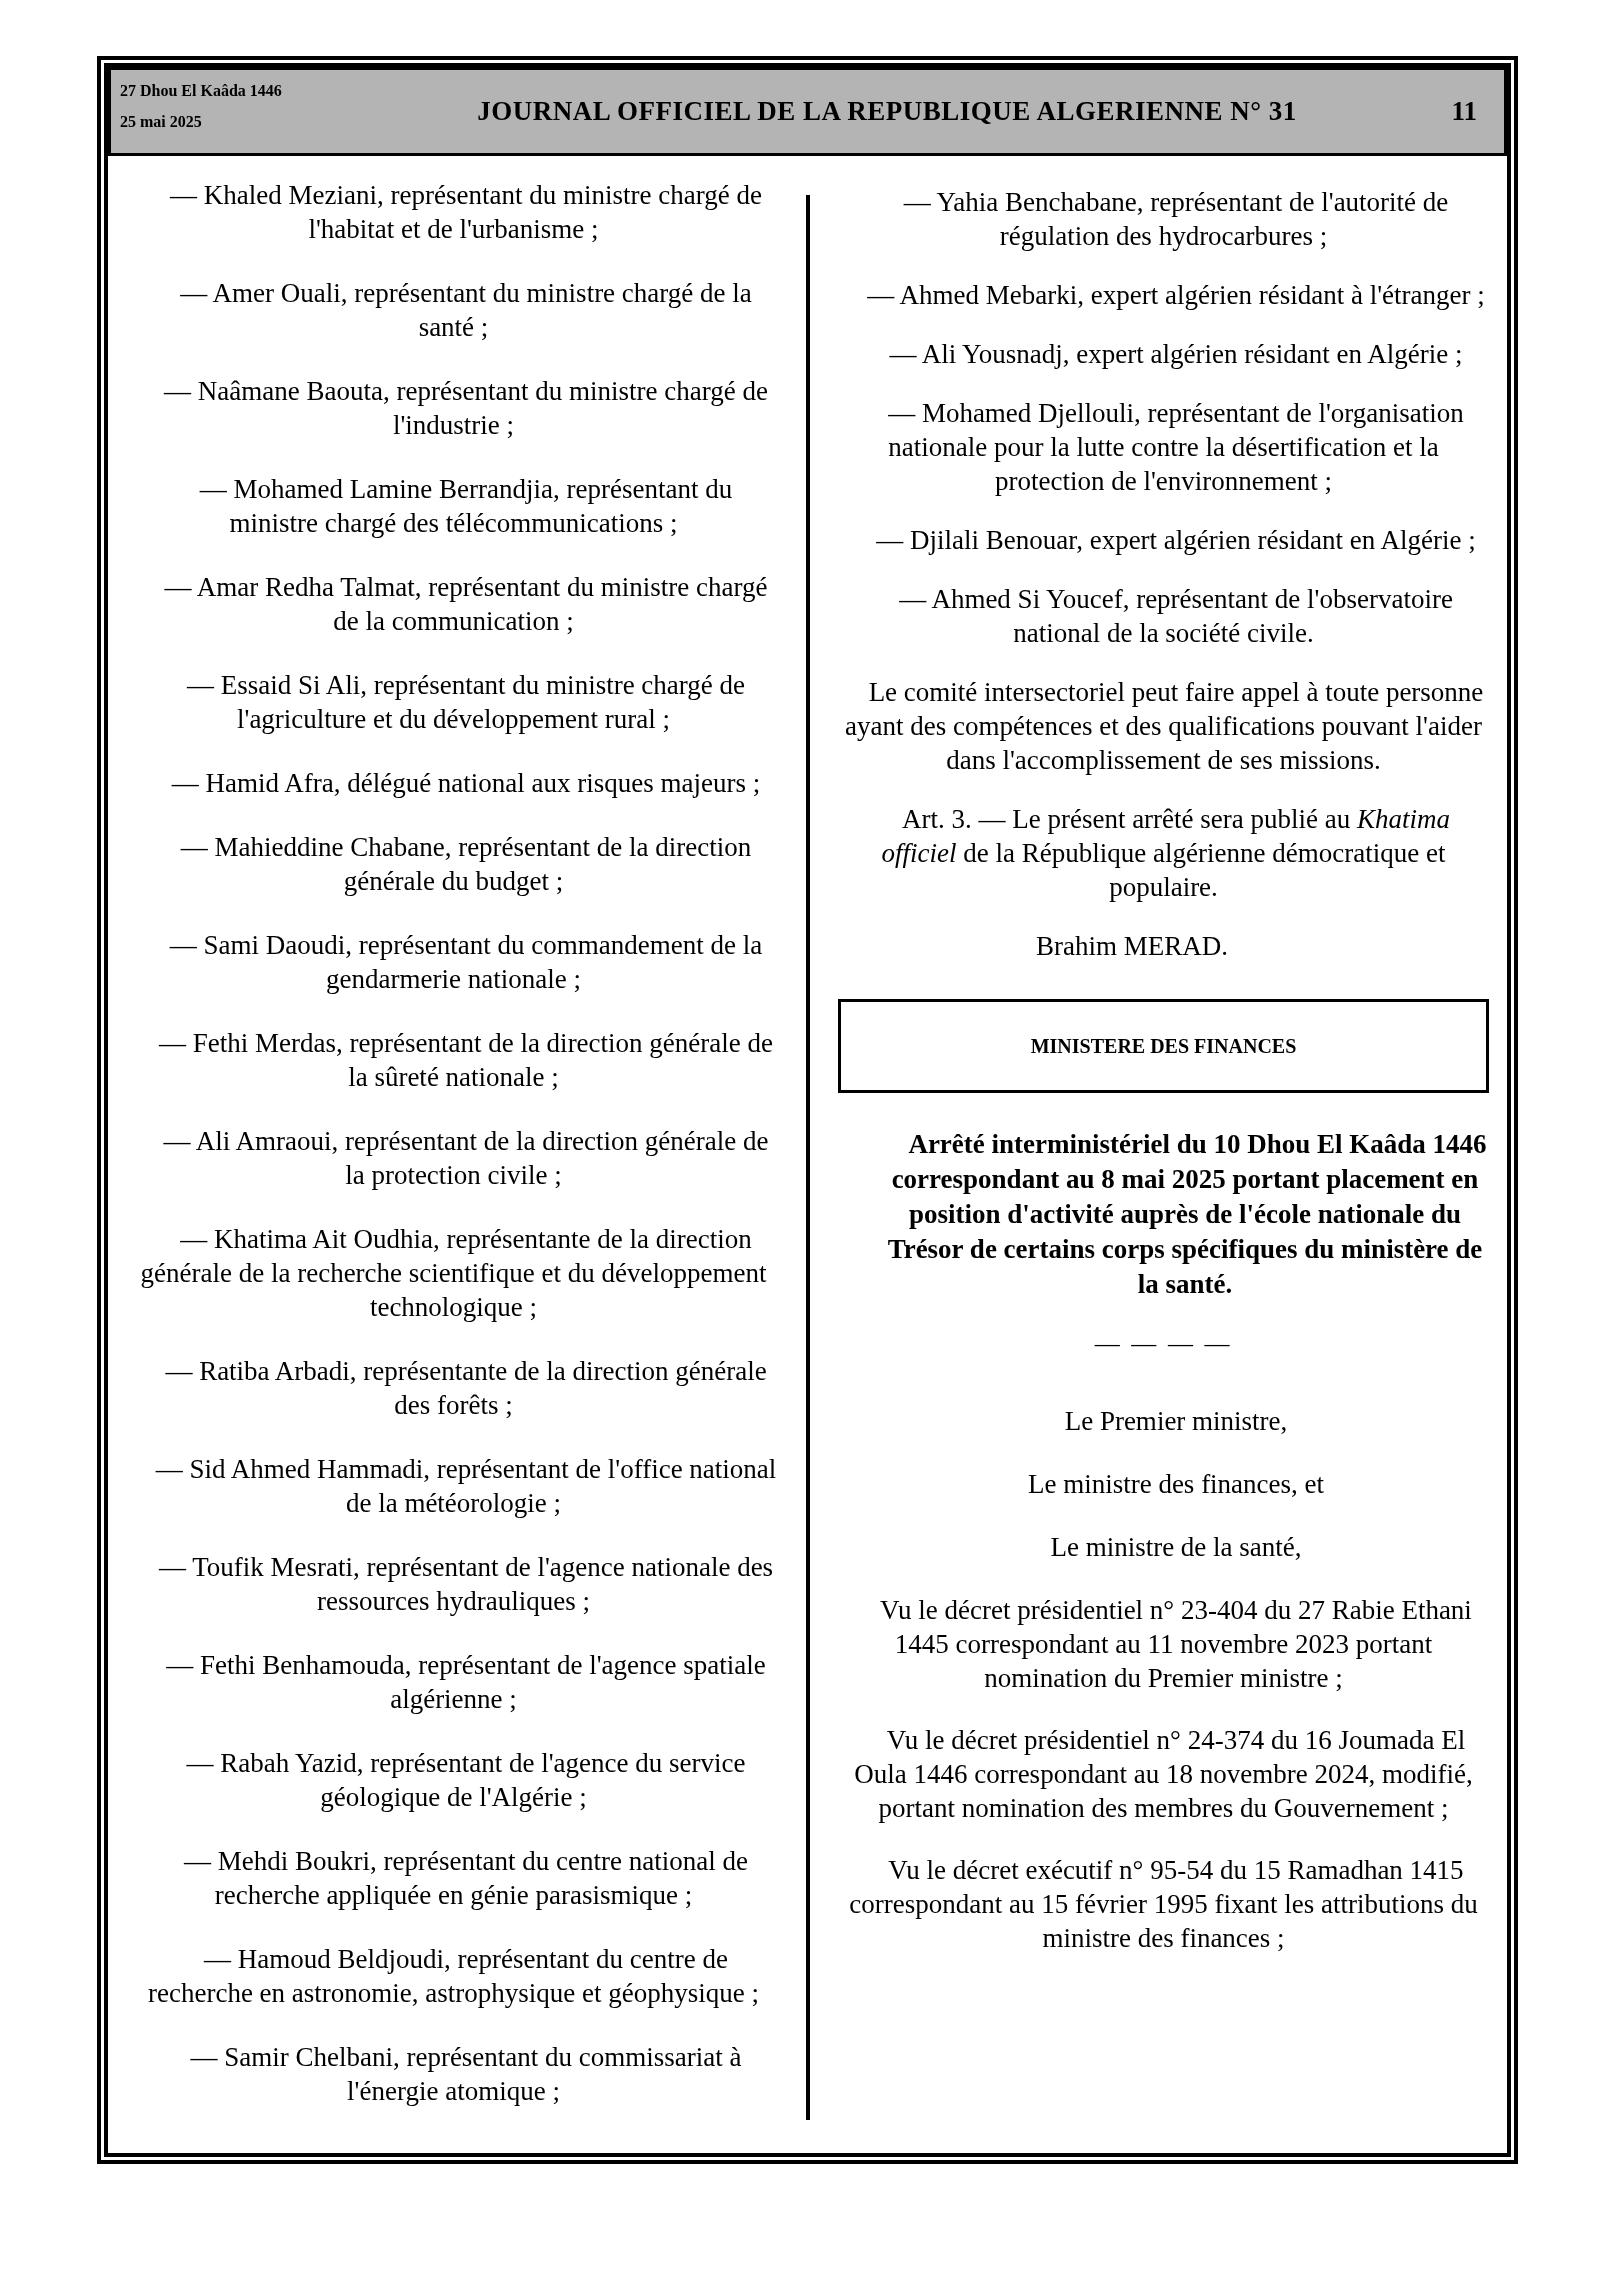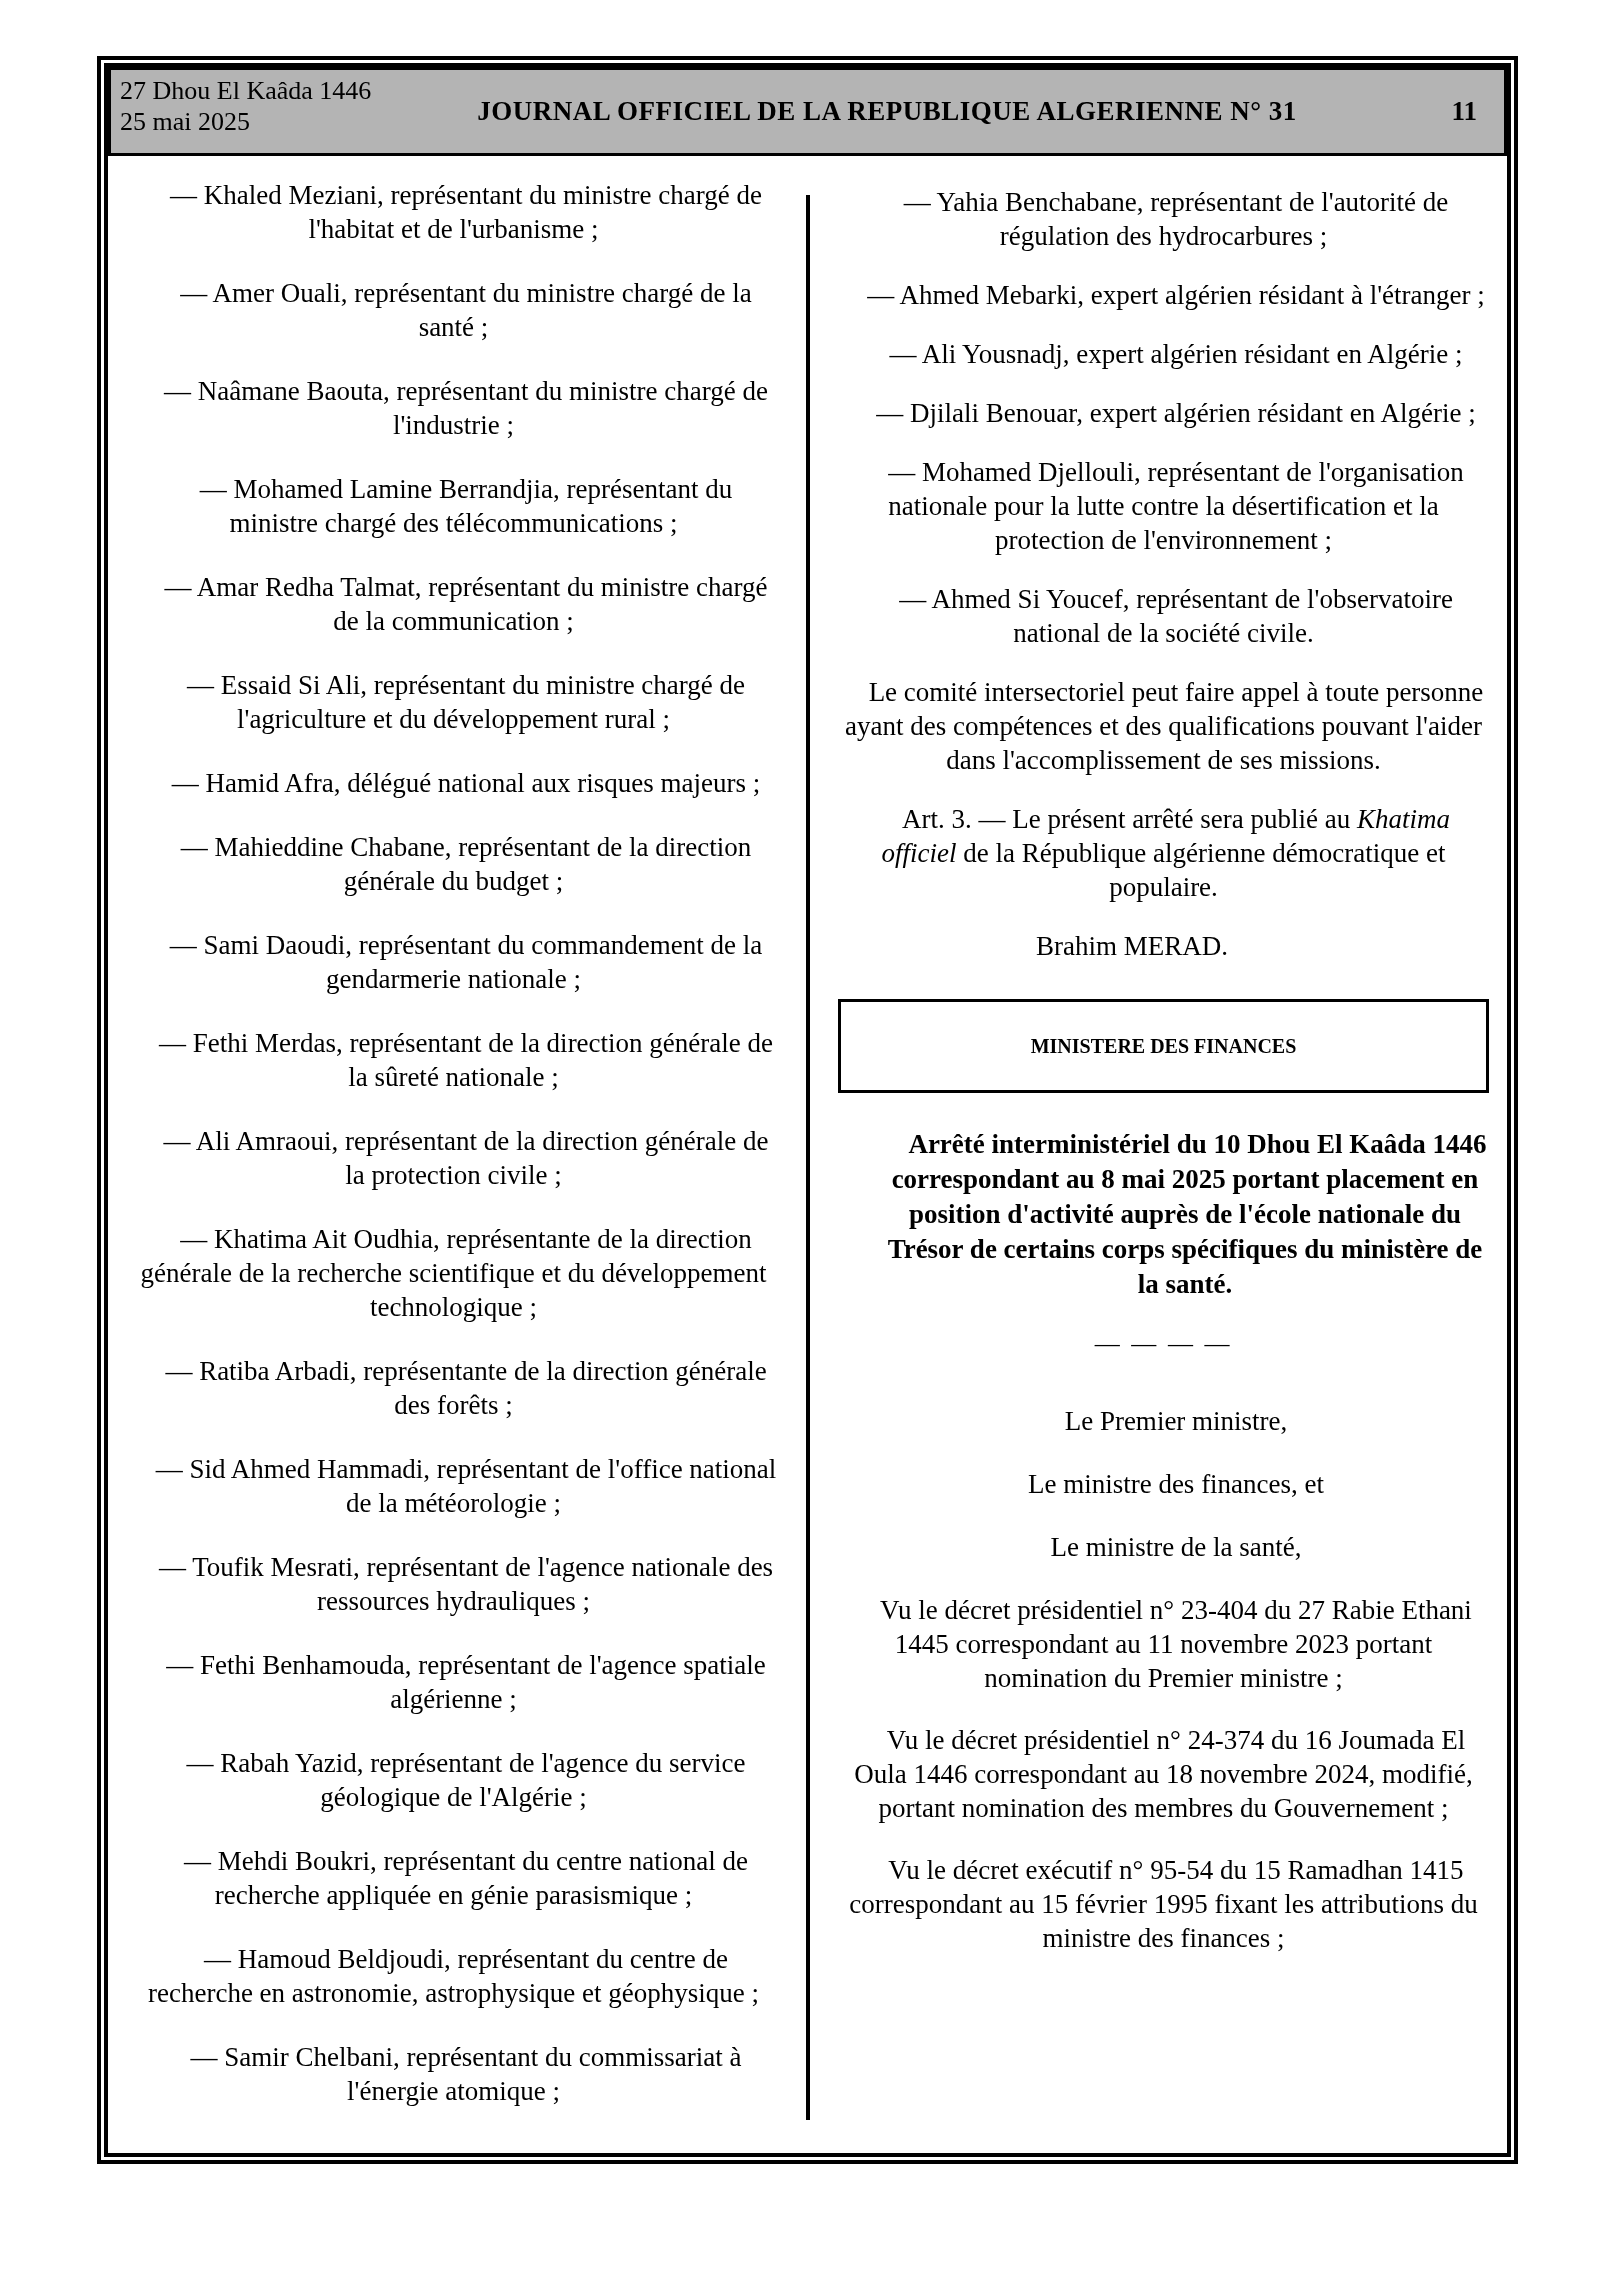--- a/index.html
+++ b/index.html
@@ -10,21 +10,21 @@
   }
   .frame{
     position:absolute;left:97px;top:56px;width:1421px;height:2108px;
     border:11.8px double #000;box-sizing:border-box;background:#fff;
   }
   
   .header-band{
     position:relative;height:89px;box-sizing:border-box;
     border:3.6px solid #000;background:#b4b4b4;
   }
-  .hdr-dates{position:absolute;left:9px;top:4.5px;font-weight:normal;font-size:26px;line-height:31px;white-space:nowrap;}
+  .hdr-dates{position:absolute;left:9px;top:4.5px;font-weight:bold;font-size:16px;line-height:31px;white-space:nowrap;}
   .hdr-title{
     position:absolute;left:159px;right:0;top:0;bottom:0;
     display:flex;align-items:center;justify-content:center;
     font-weight:bold;font-size:27px;letter-spacing:0.5px;white-space:nowrap;
   }
   .hdr-page{
     position:absolute;right:27px;top:0;bottom:0;display:flex;align-items:center;
     font-weight:bold;font-size:27px;
   }
   
@@ -94,22 +94,22 @@
     <p>— Rabah Yazid, représentant de l'agence du service géologique de l'Algérie ;</p>
     <p>— Mehdi Boukri, représentant du centre national de recherche appliquée en génie parasismique ;</p>
     <p>— Hamoud Beldjoudi, représentant du centre de recherche en astronomie, astrophysique et géophysique ;</p>
     <p>— Samir Chelbani, représentant du commissariat à l'énergie atomique ;</p>
   </div>
 
   <div class="col col-right">
     <p>— Yahia Benchabane, représentant de l'autorité de régulation des hydrocarbures ;</p>
     <p>— Ahmed Mebarki, expert algérien résidant à l'étranger ;</p>
     <p>— Ali Yousnadj, expert algérien résidant en Algérie ;</p>
+    <p>— Mohamed Djellouli, représentant de l'organisation nationale pour la lutte contre la désertification et la protection de l'environnement ;</p>
     <p>— Djilali Benouar, expert algérien résidant en Algérie ;</p>
-    <p>— Mohamed Djellouli, représentant de l'organisation nationale pour la lutte contre la désertification et la protection de l'environnement ;</p>
     <p>— Ahmed Si Youcef, représentant de l'observatoire national de la société civile.</p>
 
     <p class="para-comite">Le comité intersectoriel peut faire appel à toute personne ayant des compétences et des qualifications pouvant l'aider dans l'accomplissement de ses missions.</p>
 
     <p class="para-art3"><span>Art. 3. — Le présent arrêté sera publié au </span><span class="italic">Khatima officiel</span><span> de la République algérienne démocratique et populaire.</span></p>
 
 
     <p class="signature">Brahim MERAD.</p>
 
     <div class="ministry-box">MINISTERE DES FINANCES</div>

